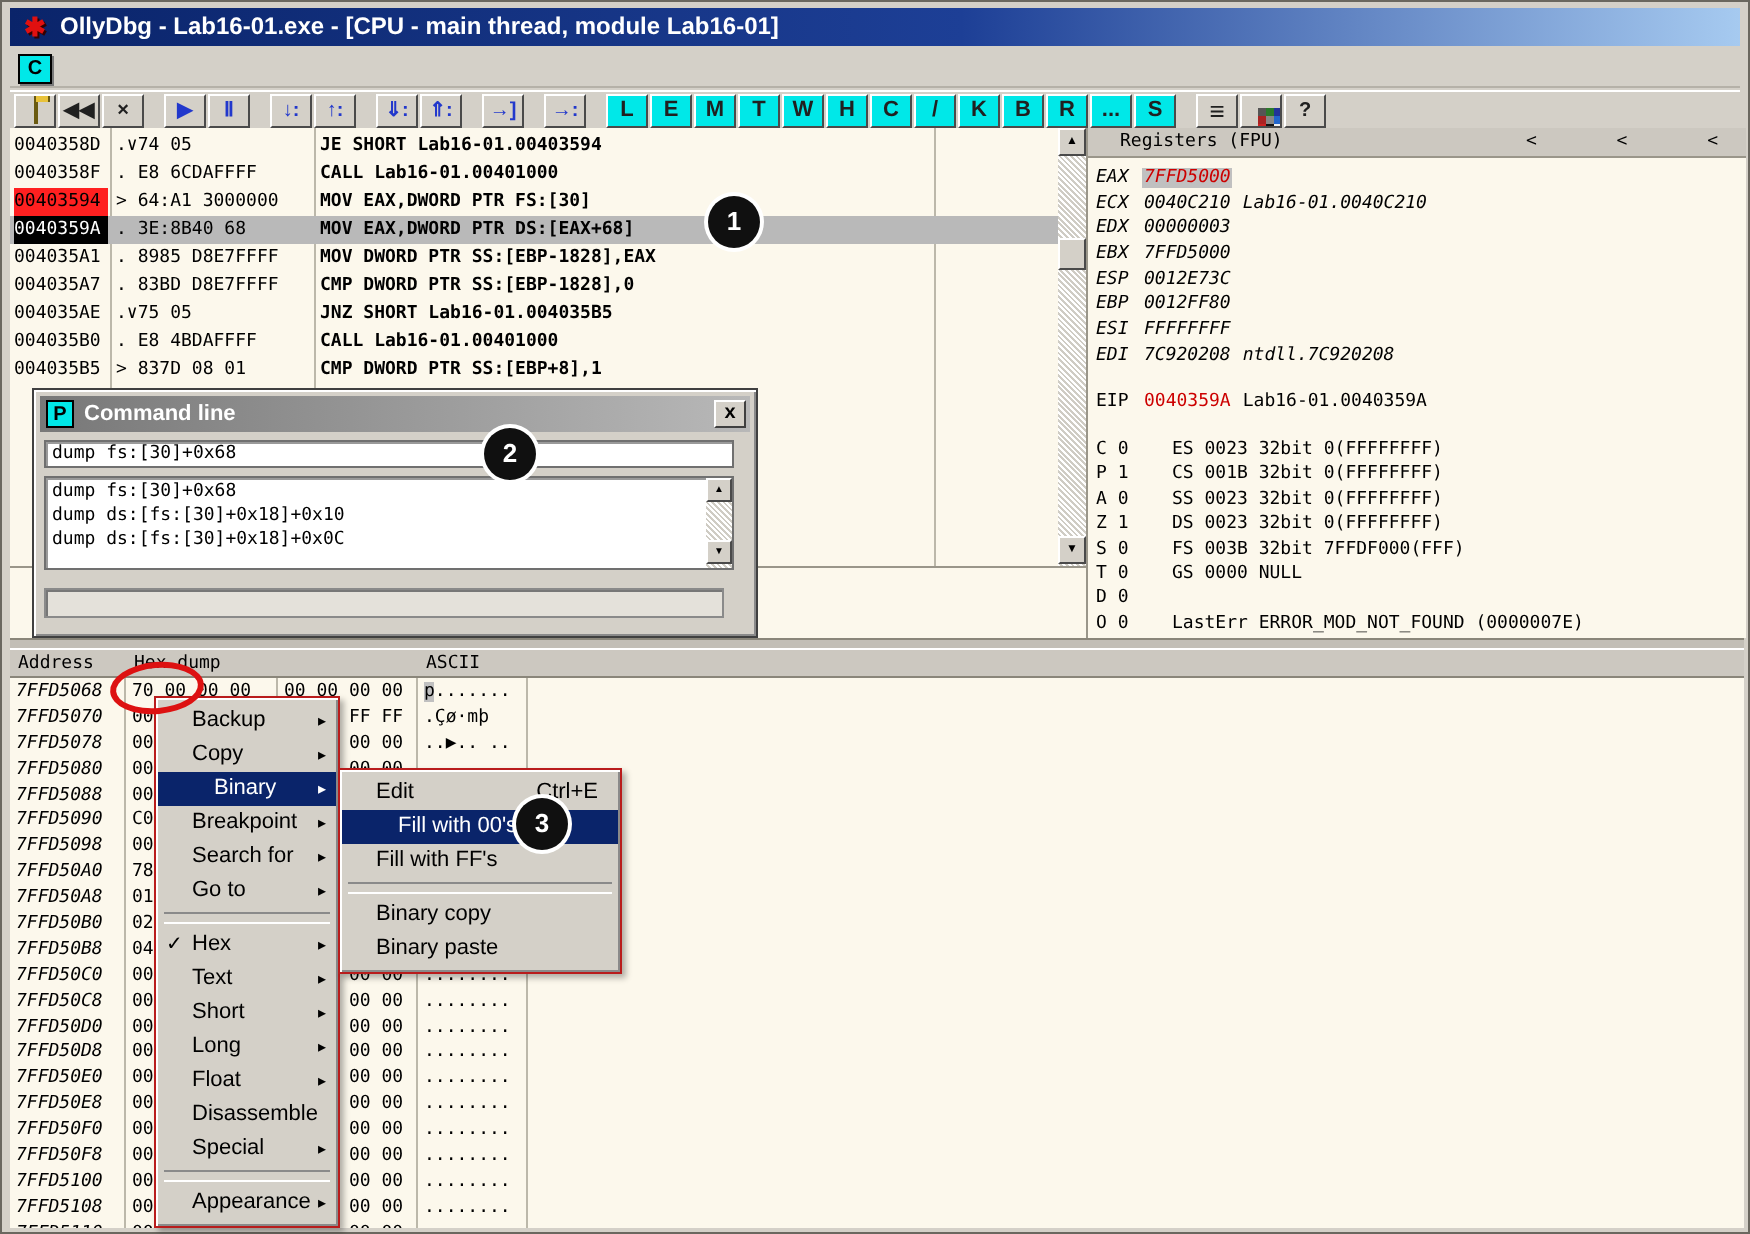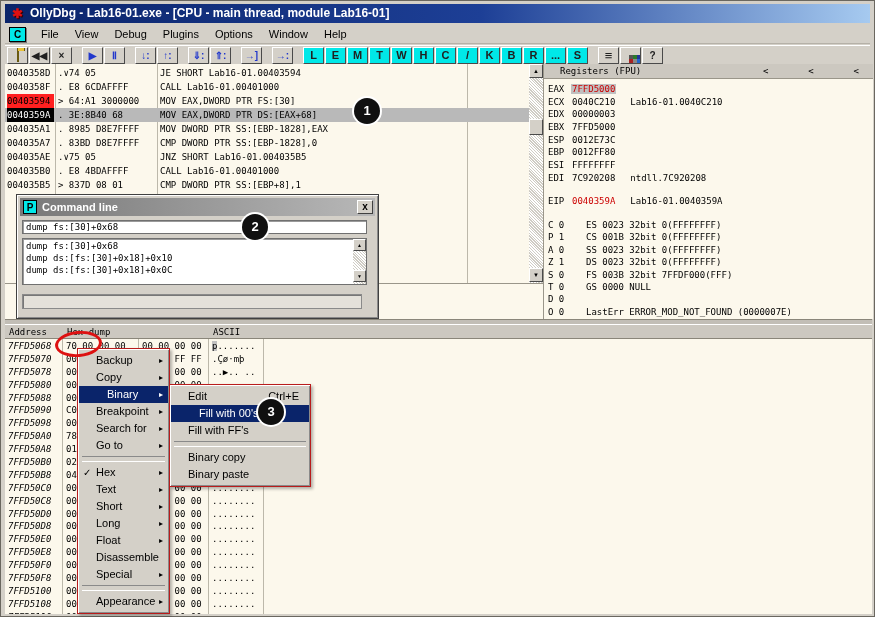--- a/index.html
+++ b/index.html
@@ -36,42 +36,42 @@
   
   .disasm { position:absolute; left:4px; top:63px; width:524px; height:220px; background:#fcf8ec; overflow:hidden; }
   .vline { position:absolute; top:0; bottom:0; width:1px; background:#bcb8aa; }
   .d-rows { position:absolute; top:2px; left:0; right:0; }
   .d-row { position:relative; height:14px; line-height:14px; }
   .d-row.sel { background:#b9b9b9; }
   .d-addr { position:absolute; left:2px; width:47px; }
   .d-addr.bp { background:#ff2020; color:#000; }
   .d-addr.eip { background:#000; color:#fff; }
   .d-bytes { position:absolute; left:53px; width:97px; white-space:pre; overflow:hidden; }
-  .d-insn { position:absolute; left:155px; white-space:pre; }
+  .d-insn { position:absolute; left:155px; white-space:pre;font-weight:bold; }
 
   
   .vscroll { position:absolute; left:528px; top:63px; width:14px; height:219px;
     background:repeating-linear-gradient(45deg,#fff 0,#fff 1px,#cfccc4 1px,#cfccc4 2px); }
   .sb-btn { position:absolute; left:0; width:14px; height:14px; background:#d4d0c8; border:1px solid; border-color:#fff #4a4a4a #4a4a4a #fff;
     font-size:6px; text-align:center; line-height:12px; color:#000; }
   .sb-thumb { position:absolute; left:0; top:55px; width:14px; height:16px; background:#d4d0c8; border:1px solid; border-color:#fff #4a4a4a #4a4a4a #fff; }
 
   .hdiv { position:absolute; left:4px; top:282px; width:538px; height:1px; background:#9a968a; }
   .infopane { position:absolute; left:4px; top:283px; width:538px; height:35px; background:#fcf8ec; }
   .vsep-main { position:absolute; left:542px; top:63px; width:1px; height:255px; background:#9a968a; }
 
   
   .regs { position:absolute; left:543px; top:63px; width:329px; height:255px; background:#fcf8ec; overflow:hidden; }
   .regs-header { position:absolute; top:0; left:0; right:0; height:15px; background:#ccc8c0; border-bottom:1px solid #9a968a; line-height:15px; padding-left:16px; }
   .regs-collapse { position:absolute; right:14px; top:0; width:96px; display:flex; justify-content:space-between; font-size:9px; line-height:15px; }
   .gpr { position:absolute; left:4px; top:19px; }
-  .r-row { height:12.7px; line-height:12.7px; white-space:pre; }
+  .r-row { height:12.7px; line-height:12.7px; white-space:pre;font-style:italic; }
   .r-name { display:inline-block; width:23px; }
   .r-val { padding:0 1px; }
-  .r-extra { margin-left:14px; }
+  .r-extra { margin-left:5px; }
   .red { color:#cc0000; }
   .selbg { background:#c0c0c0; }
   .eip-row { position:absolute; left:4px; top:132px; white-space:pre; }
   .flags { position:absolute; left:4px; top:155px; }
   .f-row { height:12.4px; line-height:12.4px; white-space:pre; }
   .f-l { display:inline-block; width:38px; }
 
   
   .splitter { position:absolute; left:4px; top:318px; width:867px; height:6px; background:#c2beb6; border-top:1px solid #8a867a; border-bottom:1px solid #fff; }
 
@@ -131,21 +131,20 @@
 
 <div class="app">
 
   <div class="titlebar">
     <span class="app-icon">✱</span>
     <span>OllyDbg - Lab16-01.exe - [CPU - main thread, module Lab16-01]</span>
   </div>
 
   <div class="menubar">
     <span class="cbtn">C</span>
-    <span class="menu-items"><span class="mtop">File</span><span class="mtop">View</span><span class="mtop">Debug</span><span class="mtop">Plugins</span><span class="mtop">Options</span><span class="mtop">Window</span><span class="mtop">Help</span></span>
   </div>
 
   <div class="toolbar">
     <span class="tbtn"><span class="folder"></span></span>
     <span style="display:flex">
         <span class="tbtn" title="restart-button">◀◀</span>
         <span class="tbtn" title="close-program-button">×</span>
         <span class="tbtn gap blue" title="run-button">▶</span>
         <span class="tbtn blue" title="pause-button">Ⅱ</span>
         <span class="tbtn gap blue" title="step-into-button">↓:</span>

